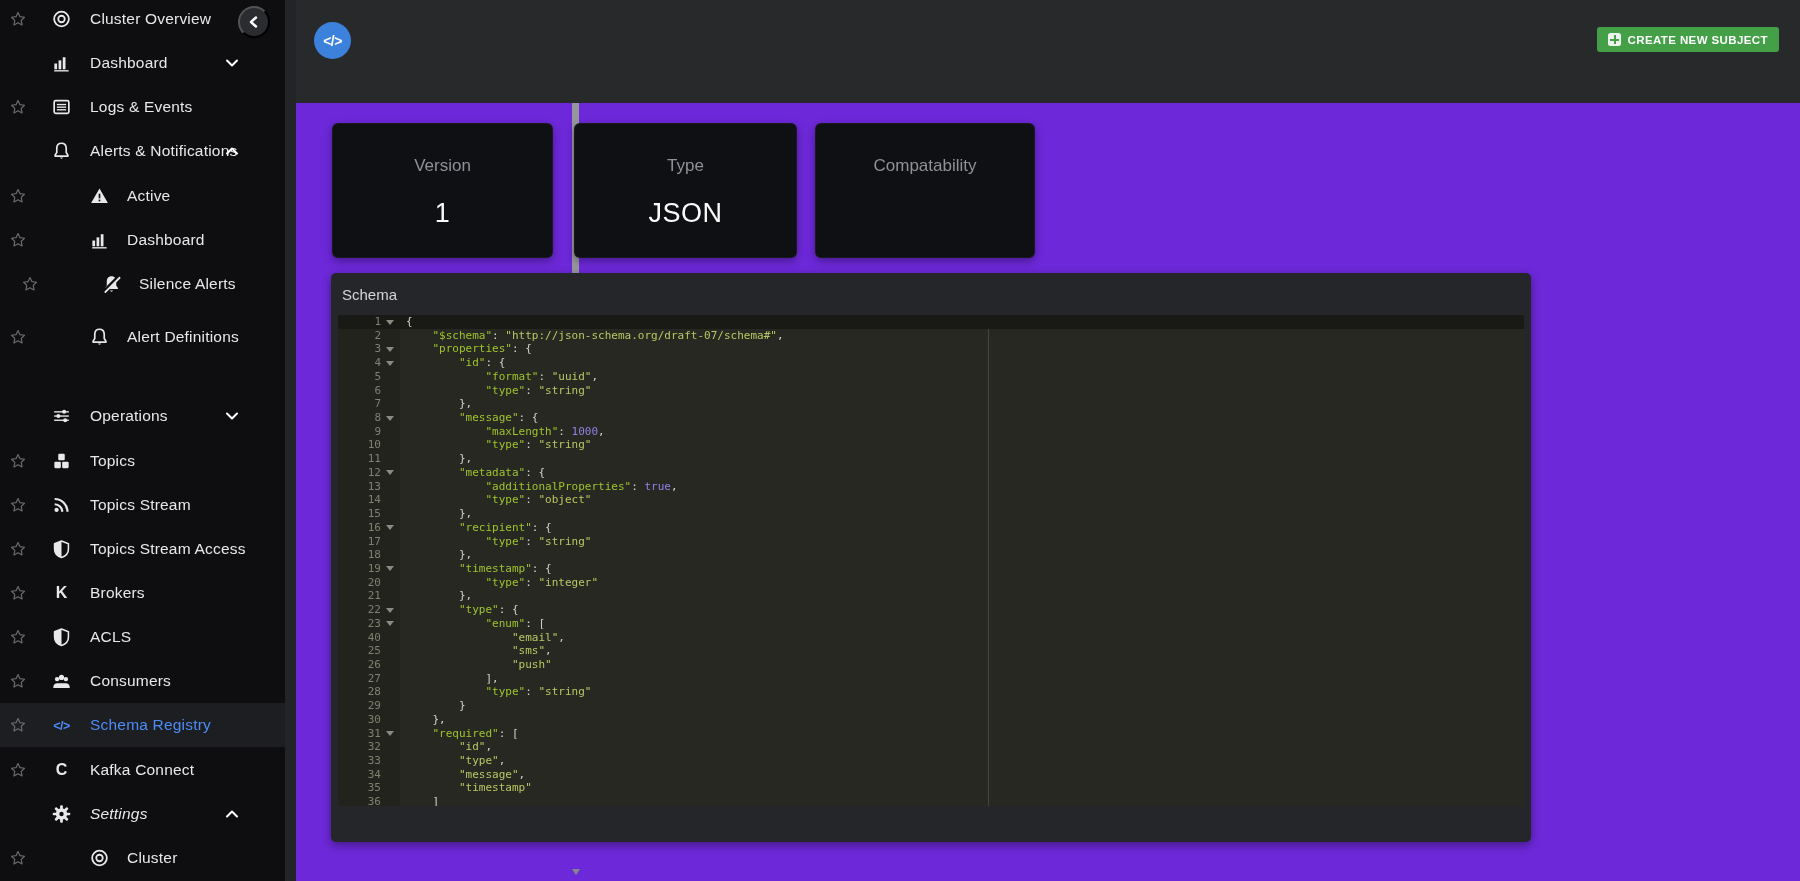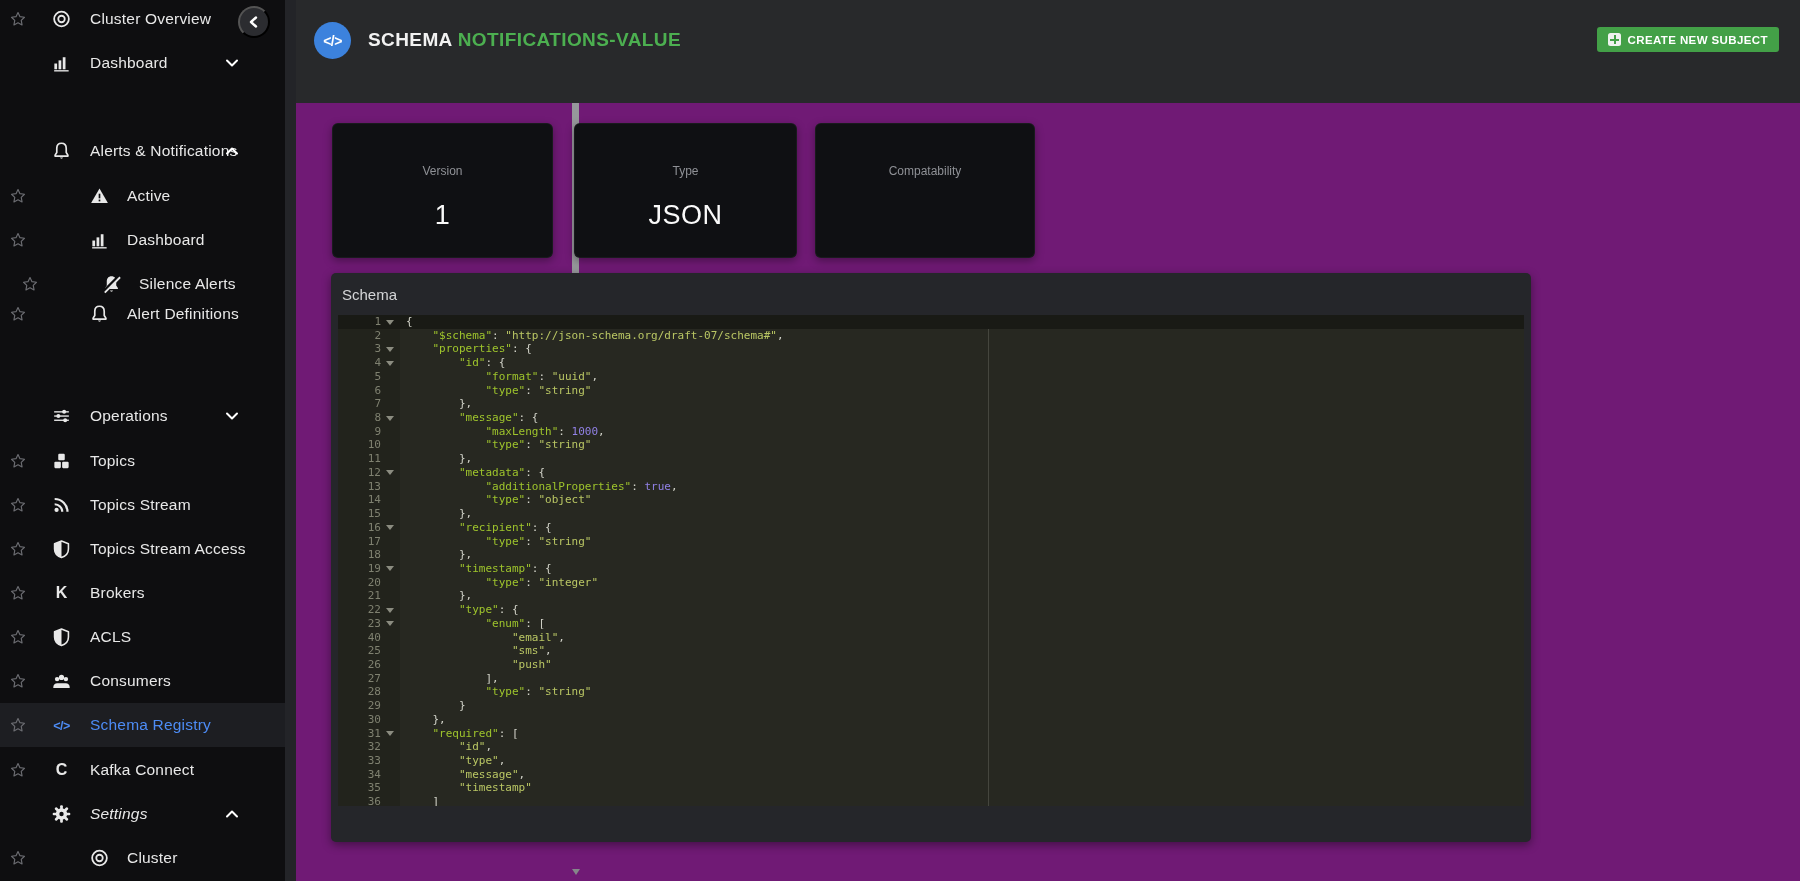--- a/index.html
+++ b/index.html
@@ -1,16 +1,16 @@
 <!DOCTYPE html>
 <html style="--accent_green: #43a047; --title_green: #4caf50; --accent_blue: #3c82dd; --selected_blue: #4d8cf5; --syntax_key: #9fc52c; --syntax_string: #bac764; --syntax_const: #9181e6;"><head>
 <meta charset="utf-8">
 <style>
   html,body{margin:0;padding:0;background:#000;}
-  .screen{position:relative;width:1800px;height:881px;background:#701a75;overflow:hidden;
+  .screen{position:relative;width:1800px;height:881px;background:#6d28d9;overflow:hidden;
           font-family:"Liberation Sans",sans-serif;-webkit-font-smoothing:antialiased;}
   
   .sidebar{position:absolute;left:0;top:0;width:285px;height:881px;background:#0e0e10;}
   .side-row{position:absolute;left:0;width:285px;height:44px;color:#e8e8e8;}
   .side-row.selected{background:#1d1e22;color:var(--selected_blue);}
   .side-star{position:absolute;left:9px;top:50%;transform:translateY(-50%);width:18px;height:18px;color:#6b6c71;}
   .side-ic{position:absolute;top:50%;transform:translateY(-50%);width:21px;height:21px;}
   .side-ic.l0{left:51px}.side-ic.l1{left:89px}
   .side-label{position:absolute;top:50%;transform:translateY(-50%);font-size:15.5px;letter-spacing:.2px;white-space:nowrap;}
   .side-label.l0{left:90px}.side-label.l1{left:127px}
@@ -40,21 +40,21 @@
               border:none;border-radius:3px;color:#fff;font-family:"Liberation Sans",sans-serif;
               font-size:11.5px;font-weight:bold;letter-spacing:.4px;padding:0 11px;
               display:flex;align-items:center;gap:6px;cursor:pointer;}
   .plusbox{width:13px;height:13px;background:#eef2ee;border-radius:2.5px;position:relative;}
   .plusbox:before,.plusbox:after{content:"";position:absolute;background:var(--accent_green);}
   .plusbox:before{left:5.5px;top:2px;width:2px;height:9px;}
   .plusbox:after{left:2px;top:5.5px;width:9px;height:2px;}
   
   .card{position:absolute;top:123px;height:135px;background:#0f1013;border:1px solid rgba(255,255,255,.045);
         border-radius:6px;box-shadow:0 3px 8px rgba(0,0,0,.35);box-sizing:border-box;text-align:center;}
-  .card .c-label{margin-top:40px;font-size:12px;color:#8f9196;}
+  .card .c-label{margin-top:32px;font-size:17px;color:#8f9196;}
   .card .c-value{margin-top:22px;font-size:27px;color:#fafafa;letter-spacing:.5px;}
   
   .panel{position:absolute;left:35px;top:273px;width:1200px;height:569px;background:#25262a;
          border-radius:5px;box-shadow:0 3px 10px rgba(0,0,0,.4);}
   .panel-title{position:absolute;left:11px;top:13px;font-size:15px;color:#d4d5d7;}
   .editor{position:absolute;left:7px;top:42px;width:1186px;height:491px;background:#272821;overflow:hidden;
           font-family:"DejaVu Sans Mono",monospace;font-size:11px;line-height:13.72px;}
   .margin-line{position:absolute;left:650px;top:0;bottom:0;width:1px;background:#45463e;}
   .gutter{position:absolute;left:0;top:0;width:62px;height:100%;background:#22231c;}
   .gline{height:13.72px;text-align:right;padding-right:19px;color:#7f8170;position:relative;box-sizing:border-box;}
@@ -94,20 +94,38 @@
             <rect x="3" y="16.8" width="13.8" height="1.3"></rect>
           </svg>
         </span>
         <span class="side-label l0">Dashboard</span>
         <span class="side-chev">
           <svg width="16" height="16" viewBox="0 0 16 16">
             <polyline points="3,5.5 8,10.5 13,5.5" fill="none" stroke="currentColor" stroke-width="2" stroke-linecap="round" stroke-linejoin="round"></polyline>
           </svg>
         </span>
       </div>
+      <div class="side-row" style="top: 85.3px;">
+        <span class="side-star">
+          <svg width="18" height="18" viewBox="0 0 20 20">
+            <path d="M10 2.9 12.2 7.4 17.2 8.1 13.6 11.6 14.5 16.6 10 14.2 5.5 16.6 6.4 11.6 2.8 8.1 7.8 7.4 Z" fill="none" stroke="currentColor" stroke-width="1.3" stroke-linejoin="round"></path>
+          </svg>
+        </span>
+        <span class="side-ic l0">
+          <svg width="21" height="21" viewBox="0 0 20 20">
+            <rect x="3" y="4" width="14" height="12" rx="1.5" fill="none" stroke="currentColor" stroke-width="1.6"></rect>
+            <g fill="currentColor">
+              <rect x="5.6" y="7" width="8.8" height="1.3"></rect>
+              <rect x="5.6" y="9.5" width="8.8" height="1.3"></rect>
+              <rect x="5.6" y="12" width="8.8" height="1.3"></rect>
+            </g>
+          </svg>
+        </span>
+        <span class="side-label l0">Logs &amp; Events</span>
+      </div>
       <div class="side-row" style="top: 129.4px;">
         <span class="side-ic l0">
           <svg width="21" height="21" viewBox="0 0 20 20">
             <path d="M10 2.6c-2.9 0-4.5 2.1-4.5 4.9v3.9L3.9 13.9v.9h12.2v-.9l-1.6-2.5V7.5c0-2.8-1.6-4.9-4.5-4.9z" fill="none" stroke="currentColor" stroke-width="1.6" stroke-linejoin="round"></path>
             <path d="M8.5 16.3a1.6 1.6 0 0 0 3 0z" fill="currentColor"></path>
           </svg>
         </span>
         <span class="side-label l0">Alerts &amp; Notifications</span>
         <span class="side-chev">
           <svg width="16" height="16" viewBox="0 0 16 16">
@@ -155,21 +173,21 @@
         <span class="side-ic l1">
           <svg width="21" height="21" viewBox="0 0 20 20">
             <path d="M10 2.6c-2.9 0-4.5 2.1-4.5 4.9v3.9L3.9 13.9v.9h12.2v-.9l-1.6-2.5V7.5c0-2.8-1.6-4.9-4.5-4.9z" fill="currentColor"></path>
             <path d="M8.5 16.3a1.6 1.6 0 0 0 3 0z" fill="currentColor"></path>
             <line x1="2.5" y1="17.5" x2="17.5" y2="2.5" stroke="#0e0e10" stroke-width="3.4"></line>
             <line x1="3.6" y1="18.2" x2="18.2" y2="3.6" stroke="currentColor" stroke-width="1.8"></line>
           </svg>
         </span>
         <span class="side-label l1">Silence Alerts</span>
       </div>
-      <div class="side-row" style="top: 292px;">
+      <div class="side-row" style="top: 315px;">
         <span class="side-star">
           <svg width="18" height="18" viewBox="0 0 20 20">
             <path d="M10 2.9 12.2 7.4 17.2 8.1 13.6 11.6 14.5 16.6 10 14.2 5.5 16.6 6.4 11.6 2.8 8.1 7.8 7.4 Z" fill="none" stroke="currentColor" stroke-width="1.3" stroke-linejoin="round"></path>
           </svg>
         </span>
         <span class="side-ic l1">
           <svg width="21" height="21" viewBox="0 0 20 20">
             <path d="M10 2.6c-2.9 0-4.5 2.1-4.5 4.9v3.9L3.9 13.9v.9h12.2v-.9l-1.6-2.5V7.5c0-2.8-1.6-4.9-4.5-4.9z" fill="none" stroke="currentColor" stroke-width="1.6" stroke-linejoin="round"></path>
             <path d="M8.5 16.3a1.6 1.6 0 0 0 3 0z" fill="currentColor"></path>
           </svg>
@@ -344,23 +362,20 @@
     <span>
       <svg width="16" height="16" viewBox="0 0 16 16">
           <polyline points="10,3.5 5,8 10,12.5" fill="none" stroke="#fff" stroke-width="2.4" stroke-linecap="round" stroke-linejoin="round"></polyline>
         </svg>
     </span>
   </button>
 
   <div class="main">
     <div class="topbar">
       <div class="title-ic">&lt;/&gt;</div>
-      <div class="page-title">
-        <span>SCHEMA </span><span class="subject">NOTIFICATIONS-VALUE</span>
-      </div>
       <button class="create-btn">
         <span class="plusbox"></span>
         <span>CREATE NEW SUBJECT</span>
       </button>
     </div>
 
     <div class="card" style="left:36px;width:221px;">
       <div class="c-label">Version</div>
       <div class="c-value">1</div>
     </div>

